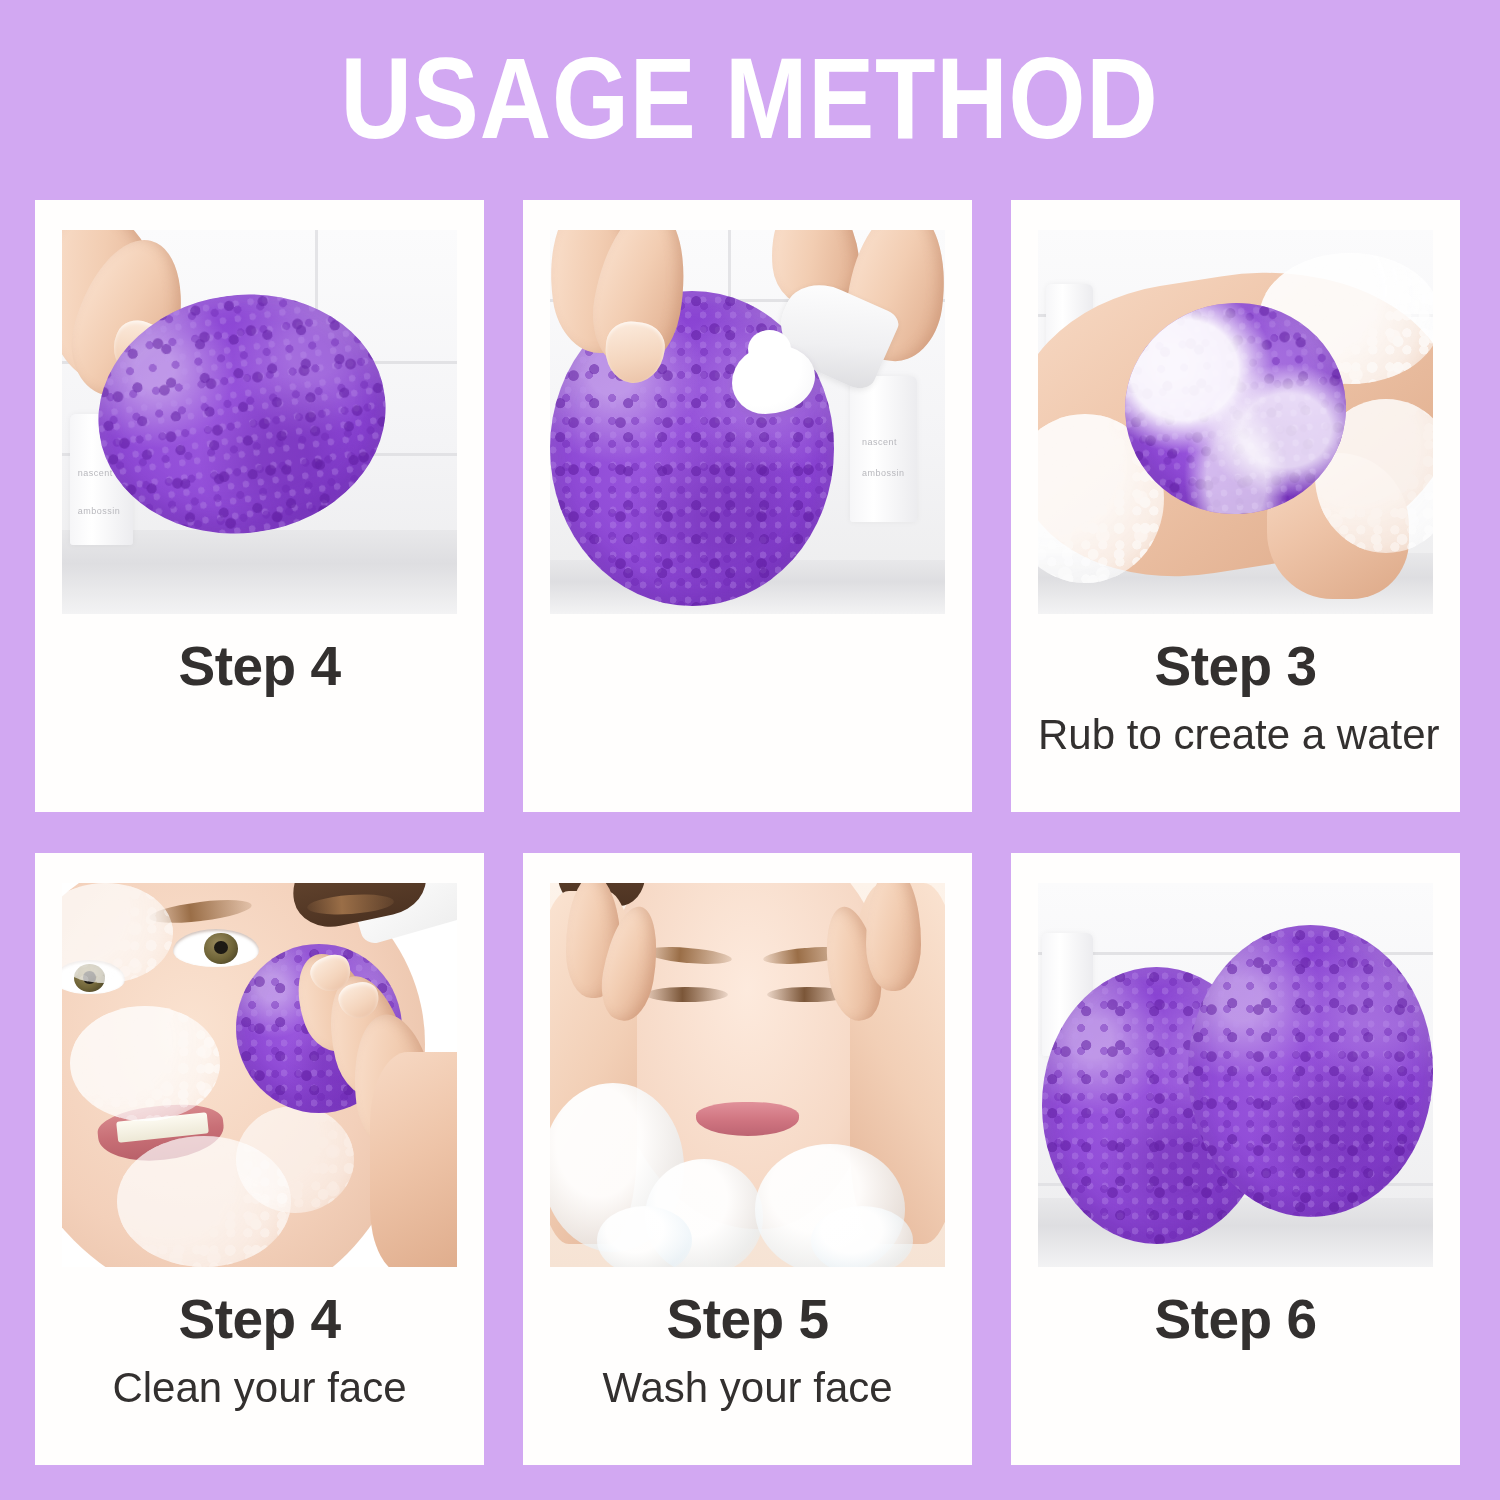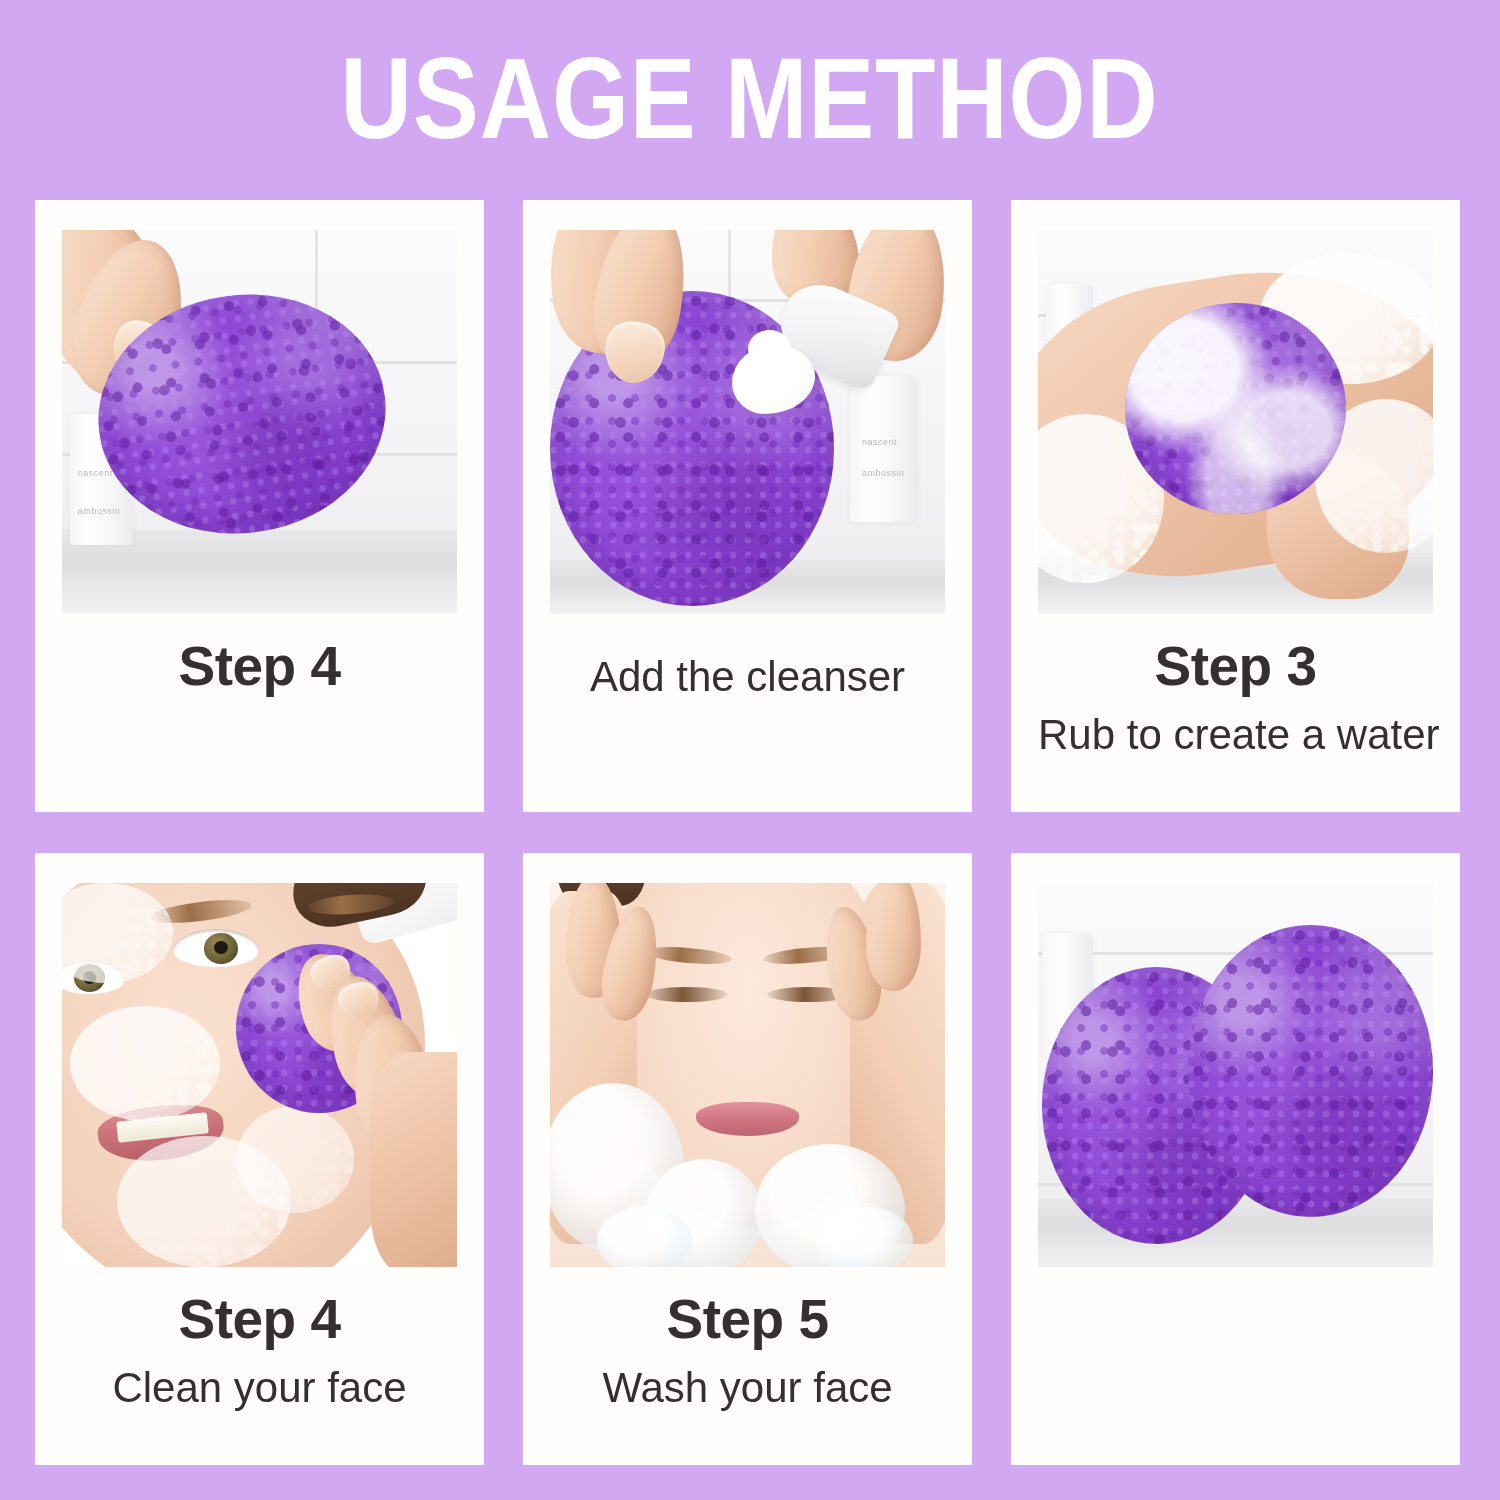--- a/index.html
+++ b/index.html
@@ -319,21 +319,20 @@
 
         <div class="finger" style="left:56%;top:-10%;width:22%;height:30%;transform:rotate(-6deg)"></div>
         <div class="finger" style="left:76%;top:-6%;width:24%;height:40%;transform:rotate(8deg)"></div>
 
         <div style="position:absolute;left:58%;top:16%;width:28%;height:22%;background:linear-gradient(160deg,#ffffff 0%,#f0f0f2 60%,#dcdcdf 100%);border-radius:40% 14% 18% 50%;transform:rotate(24deg);box-shadow:0 2px 6px rgba(0,0,0,0.08)"></div>
 
         <div style="position:absolute;left:46%;top:30%;width:21%;height:18%;background:radial-gradient(circle at 35% 30%,#ffffff 0 55%,#f3f3f5 100%);border-radius:52% 48% 60% 40% / 55% 45% 55% 45%;box-shadow:0 3px 7px rgba(120,90,150,0.18)"></div>
         <div style="position:absolute;left:50%;top:26%;width:11%;height:10%;background:#ffffff;border-radius:50%"></div>
       </div>
       <div class="caption">
-        <div class="step-desc">Add the cleanser</div>
       </div>
     </div>
 
     <div class="card">
       <div class="photo">
         <div class="tile-wall"></div>
         <div class="tile-line" style="top:22%"></div>
         <div class="counter" style="height:16%"></div>
         <div class="bottle" style="left:2%;top:14%;width:12%;height:32%"></div>
 
@@ -454,17 +453,18 @@
         <div class="bottle" style="left:1%;top:13%;width:13%;height:32%"></div>
 
         <div class="sponge" style="left:1%;top:22%;width:58%;height:72%">
           <div class="pores"></div>
         </div>
         <div class="sponge" style="left:38%;top:11%;width:62%;height:76%">
           <div class="pores"></div>
         </div>
       </div>
       <div class="caption">
+        <div class="step-title">Step 6</div>
       </div>
     </div>
 
   </div>
 </div>
 
 </body></html>

